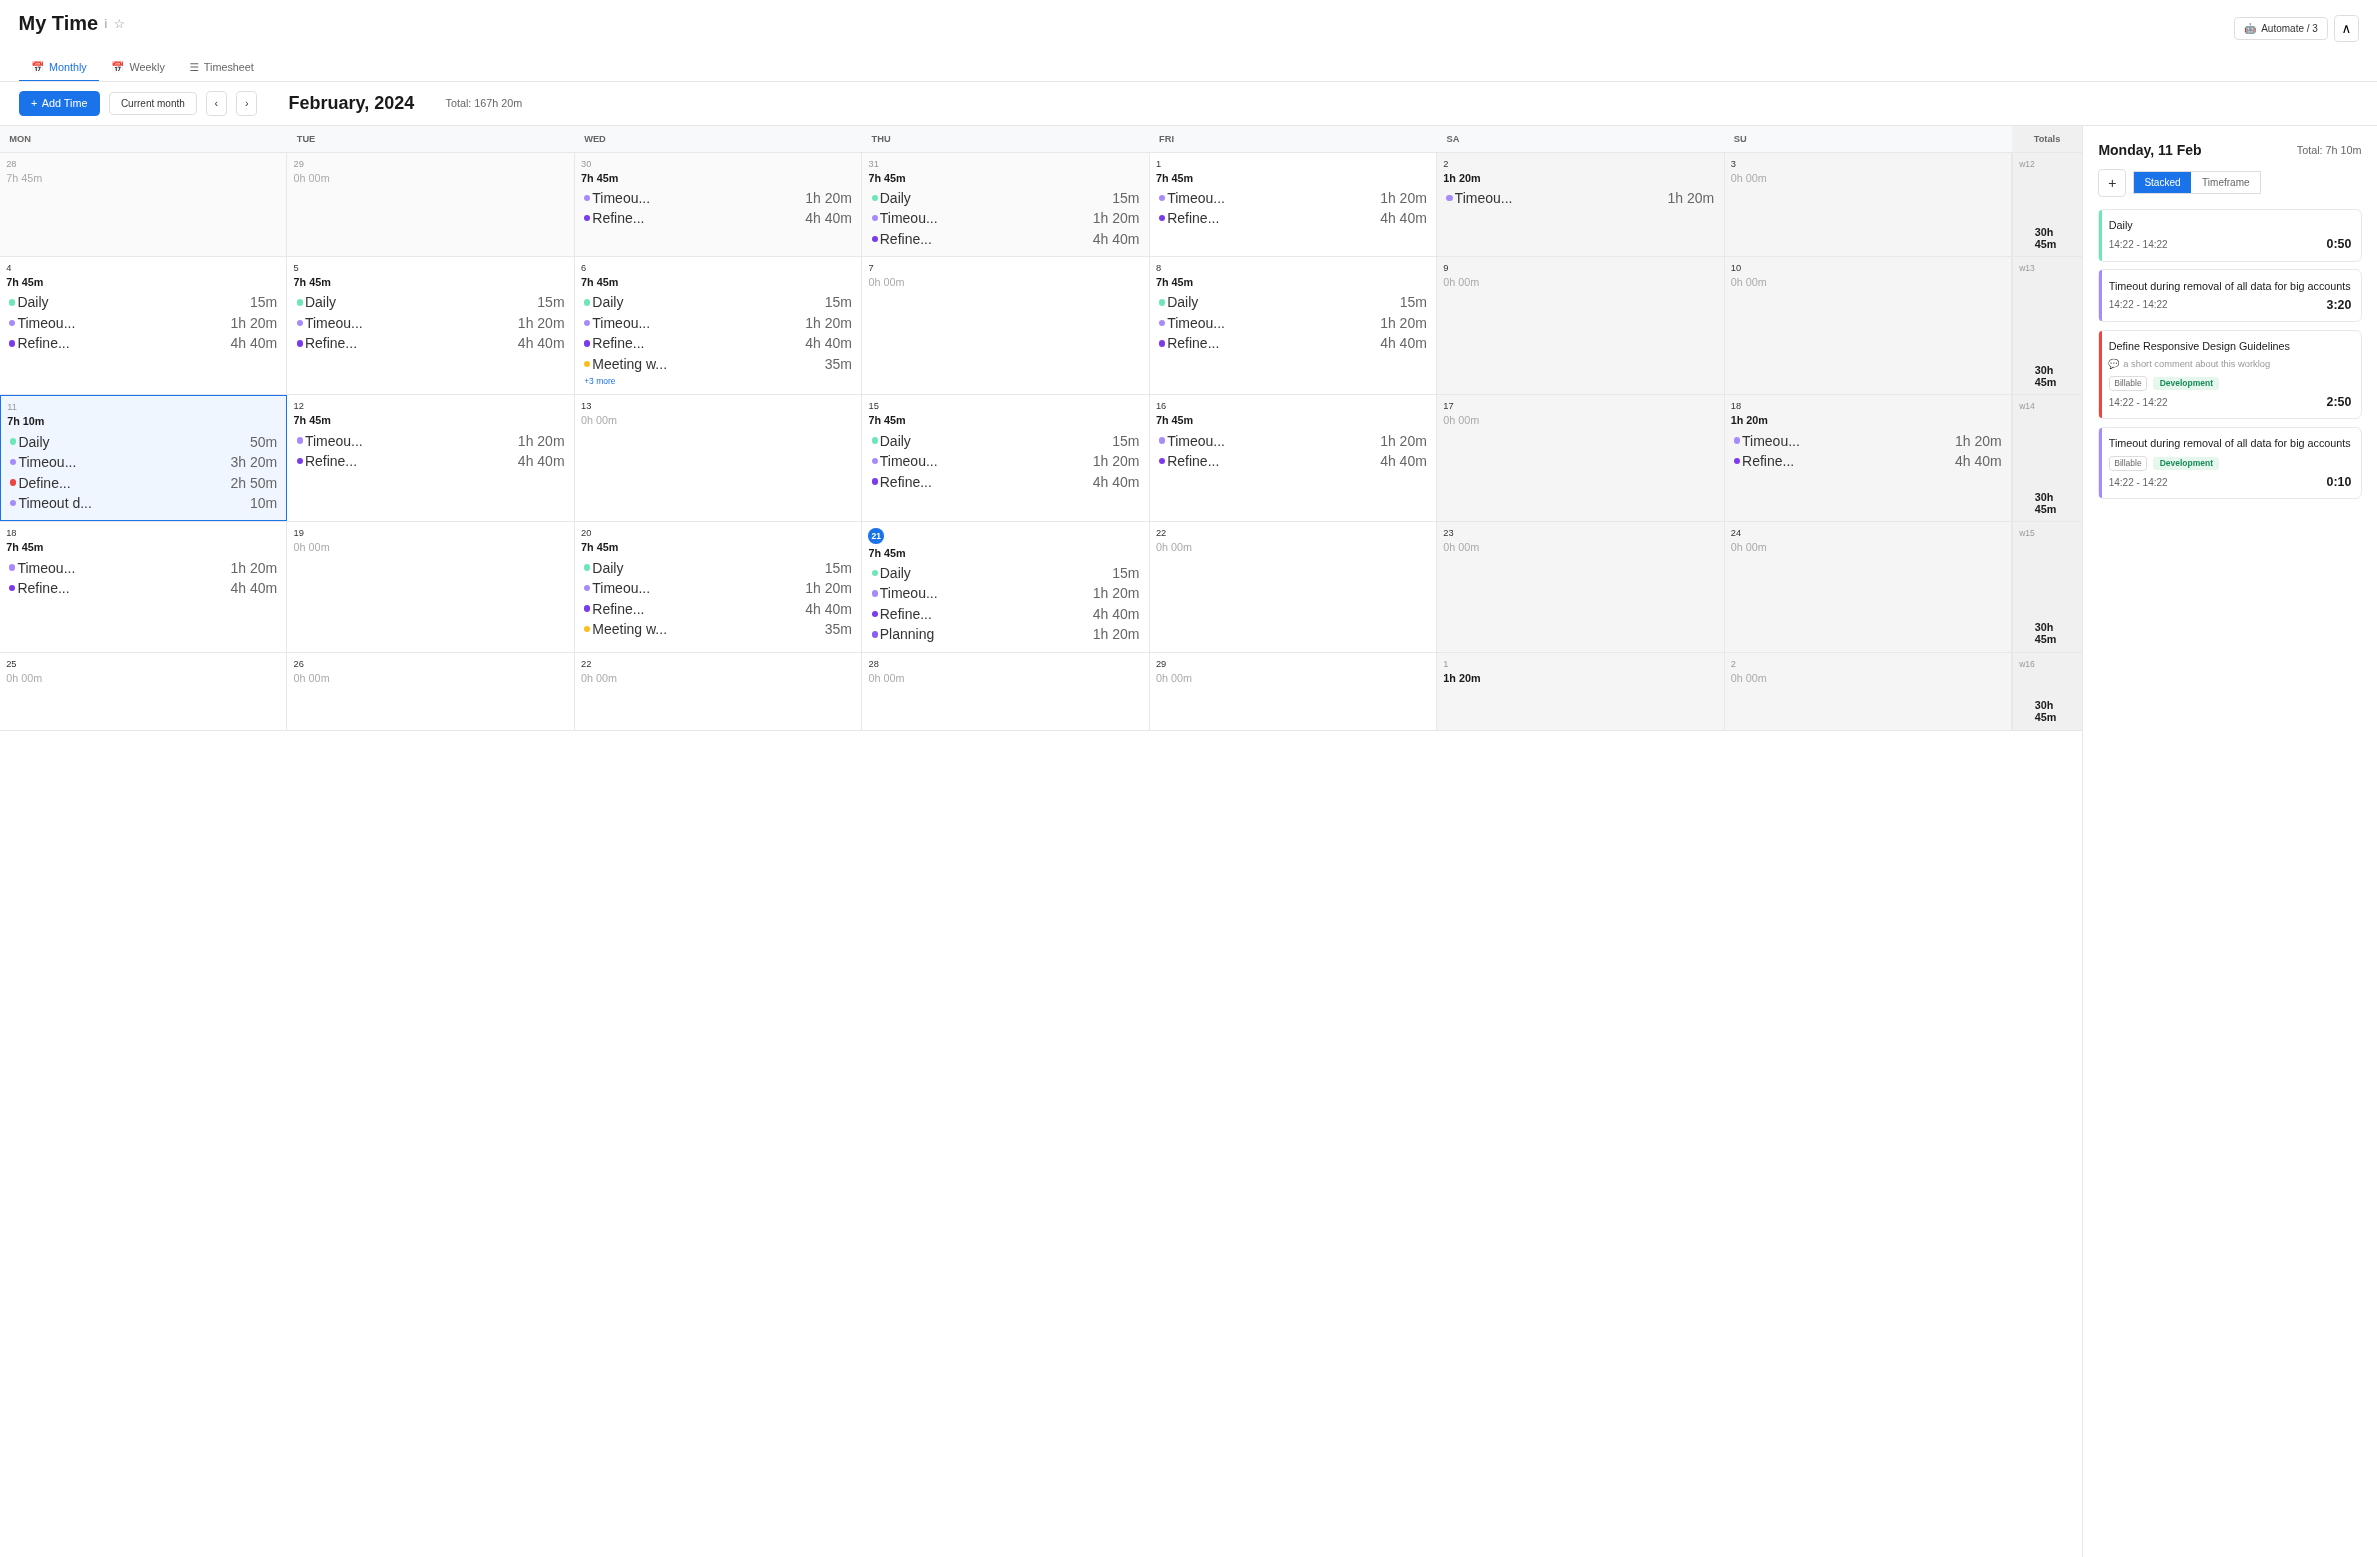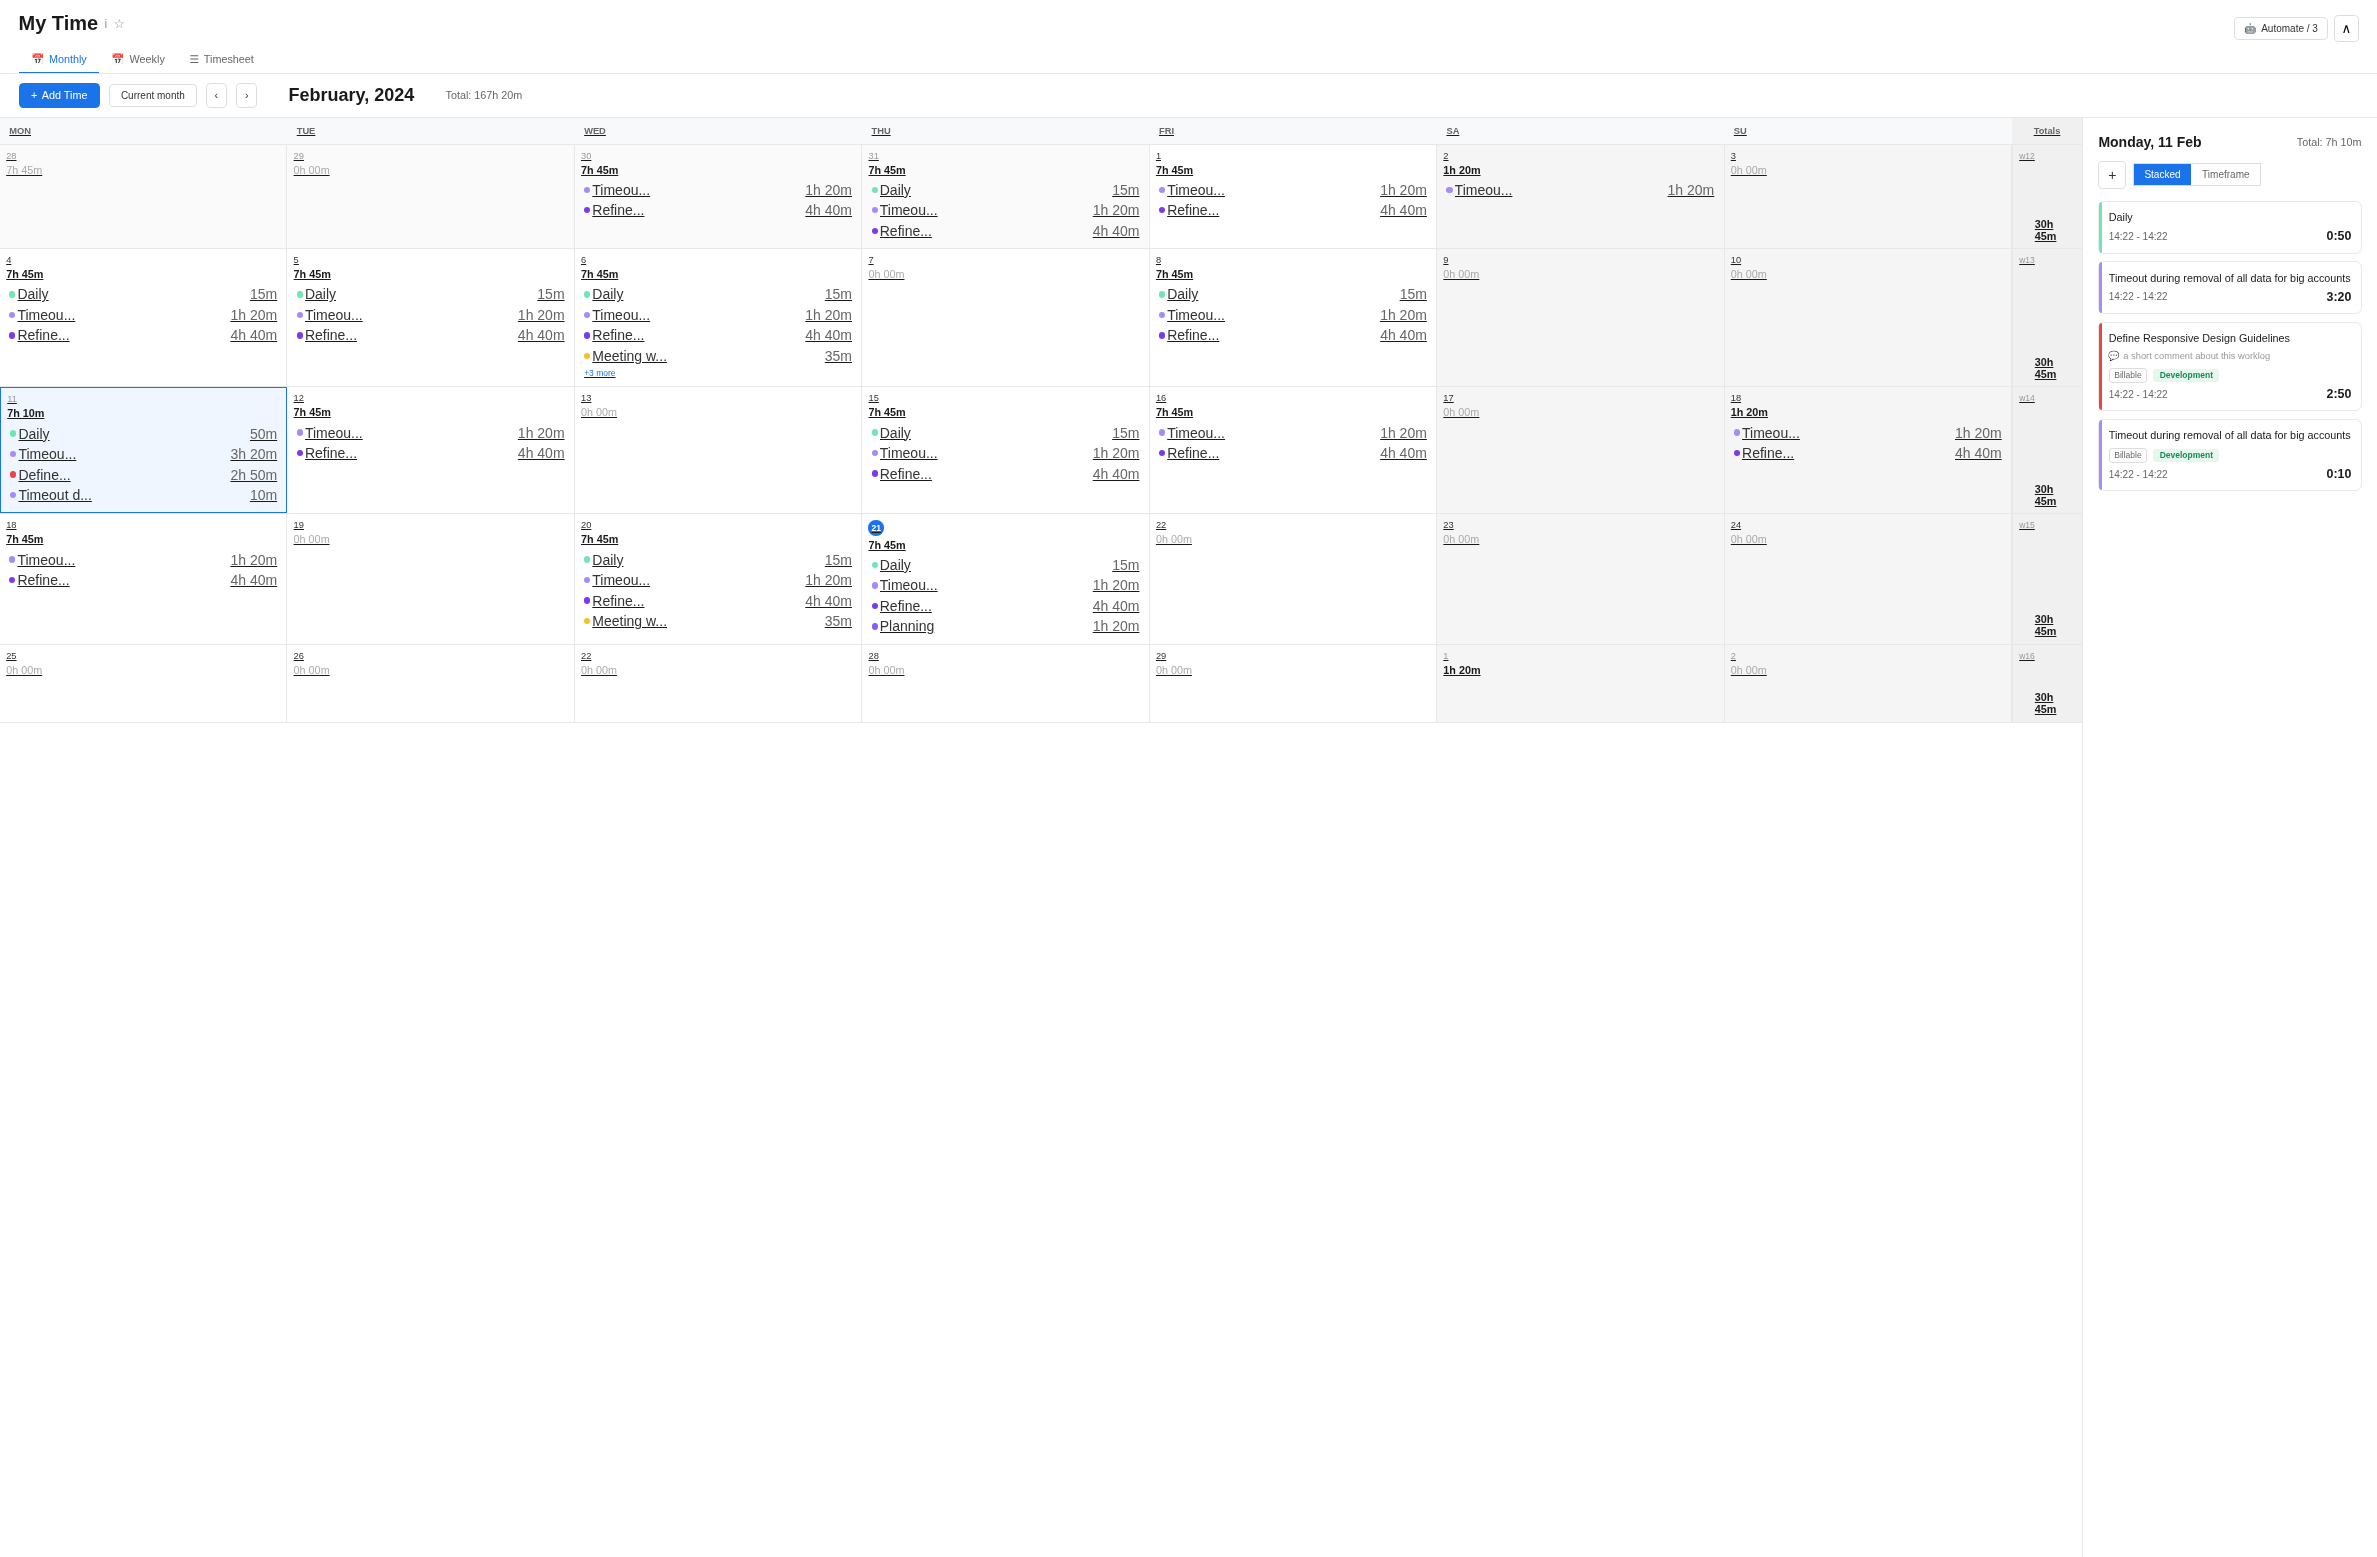--- a/index.html
+++ b/index.html
@@ -2,21 +2,21 @@
 <html style="font-size:12.4px"><head>
   <meta charset="utf-8">
   <style>
     * { box-sizing: border-box; margin: 0; padding: 0; }
     body { font-family: -apple-system, BlinkMacSystemFont, 'Segoe UI', sans-serif; background: #fff; color: #1a1a1a; font-size: 10px; }
 
     .app-container { display: flex; flex-direction: column; height: 100vh; overflow: hidden; }
 
     
     .header { padding: 12.4px 18.5px 0; border-bottom: 0.8px solid #e8e8e8; }
-    .title-row { display: flex; align-items: center; gap: 6.2px; margin-bottom: 11px; }
+    .title-row { display: flex; align-items: center; gap: 6.2px; margin-bottom: 19px; }
     .app-title { font-size: 20px; font-weight: 700; color: #1a1a1a; }
     .title-icon { color: #999; font-size: 12.4px; cursor: pointer; }
     .tabs { display: flex; gap: 0; }
     .tab { display: flex; align-items: center; gap: 4.6px; padding: 6.2px 12.4px; font-size: 10.8px; color: #666; cursor: pointer; border-bottom: 1.5px solid transparent; text-decoration: none; }
     .tab.active { color: #1a73e8; border-bottom: 1.5px solid #1a73e8; font-weight: 500; }
     .header-right { position: absolute; top: 15.4px; right: 18.5px; display: flex; align-items: center; gap: 6.2px; }
     .automate-btn { display: flex; align-items: center; gap: 4.6px; padding: 4.6px 9.3px; border: 0.8px solid #ddd; border-radius: 4.6px; background: #fff; cursor: pointer; font-size: 10px; color: #333; }
     .chevron-btn { padding: 4.6px 6.2px; border: 0.8px solid #ddd; border-radius: 4.6px; background: #fff; cursor: pointer; }
 
     
@@ -25,21 +25,21 @@
     .current-month-btn { padding: 5.4px 10.8px; border: 0.8px solid #ddd; border-radius: 4.6px; background: #fff; cursor: pointer; font-size: 10px; color: #333; }
     .nav-btn { padding: 5.4px 7.7px; border: 0.8px solid #ddd; border-radius: 4.6px; background: #fff; cursor: pointer; font-size: 10.8px; color: #333; }
     .month-title { font-size: 18px; font-weight: 600; color: #1a1a1a; margin: 0 22px; }
     .total-label { font-size: 10.8px; color: #666; }
 
     
     .main-content { display: flex; flex: 1; overflow: hidden; }
 
     
     .calendar-section { flex: 1; overflow: auto; border-right: 0.8px solid #e8e8e8; }
-    .calendar-grid { min-width: 695px; text-decoration: underline; }
+    .calendar-grid { min-width: 695px; }
 
     
     .day-headers { display: grid; grid-template-columns: repeat(7, 1fr) 70px; background: #f8f9fa; border-bottom: 0.8px solid #e8e8e8; }
     .day-header { padding: 7.7px 9.3px; font-size: 9.3px; font-weight: 600; color: #666; text-transform: uppercase; }
     .totals-header { padding: 7.7px 9.3px; font-size: 9.3px; font-weight: 600; color: #666; text-align: center; background: #f0f0f0; }
 
     
     .calendar-row { display: grid; grid-template-columns: repeat(7, 1fr) 70px; border-bottom: 0.8px solid #e8e8e8; min-height: 77px; }
     .calendar-cell { border-right: 0.8px solid #e8e8e8; padding: 6.2px; min-height: 77px; position: relative; vertical-align: top; }
     .calendar-cell.other-month { background: #fafafa; }

